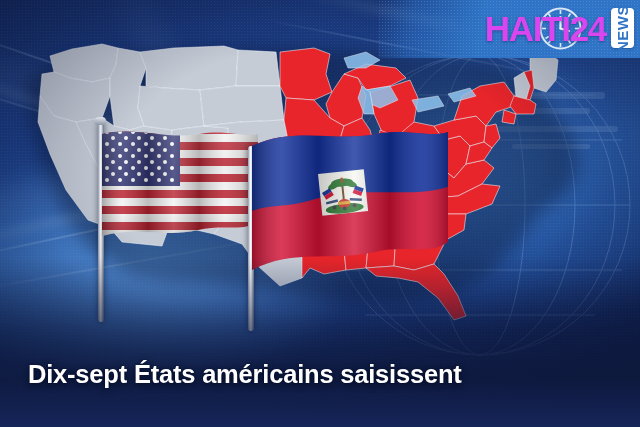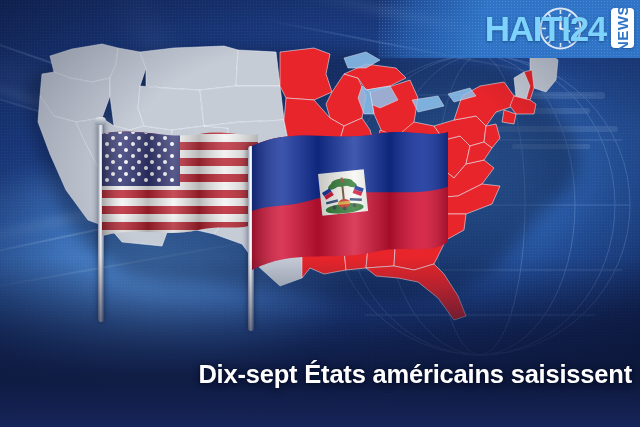--- a/index.html
+++ b/index.html
@@ -80,46 +80,46 @@
     box-shadow:0 0 6px rgba(3,10,30,.55);
   }
   .pole-cap{
     position:absolute;width:11px;height:8px;border-radius:4px 4px 2px 2px;
     background:linear-gradient(180deg,#f2f5fa,#96a0b0);
   }
 
   
   .headline{
     position:absolute;left:0;right:0;bottom:36px;
-    text-align:right;color:#ffffff;
+    text-align:left;color:#ffffff;
     font-weight:bold;font-size:25.5px;line-height:33px;
     letter-spacing:-.2px;
     text-shadow:0 2px 7px rgba(3,9,30,.85), 0 0 2px rgba(3,9,30,.6);
-    padding:0 8px;
+    padding:0 28px;
   }
   .headline .l2{display:block;}
 
   
   .logo-banner{
     position:absolute;right:0;top:0;width:262px;height:58px;
     background:
       linear-gradient(100deg, rgba(38,104,190,0) 0%, rgba(42,110,196,.55) 14%, #2f74c6 40%, #2f74c6 100%);
   }
   .logo-banner .bn-dots{
     position:absolute;inset:0;opacity:.16;
     background-image:radial-gradient(rgba(255,255,255,.8) .5px, transparent .6px);
     background-size:3px 3px;
   }
   .logo{
     position:absolute;right:6px;top:5px;height:46px;
     display:flex;align-items:center;gap:2px;
   }
   .logo-word{
     position:relative;z-index:3;
-    color:#7dd3fc;font-weight:bold;font-size:35px;line-height:35px;
+    color:#d946ef;font-weight:bold;font-size:35px;line-height:35px;
     letter-spacing:-1.3px;
     font-family:"Liberation Sans","DejaVu Sans",sans-serif;
     text-shadow:0 1px 3px rgba(10,35,80,.45);
   }
   .clock{
     position:absolute;right:52px;top:2px;width:43px;height:43px;z-index:1;
     opacity:.92;
   }
   .news-tab{
     position:relative;z-index:3;

